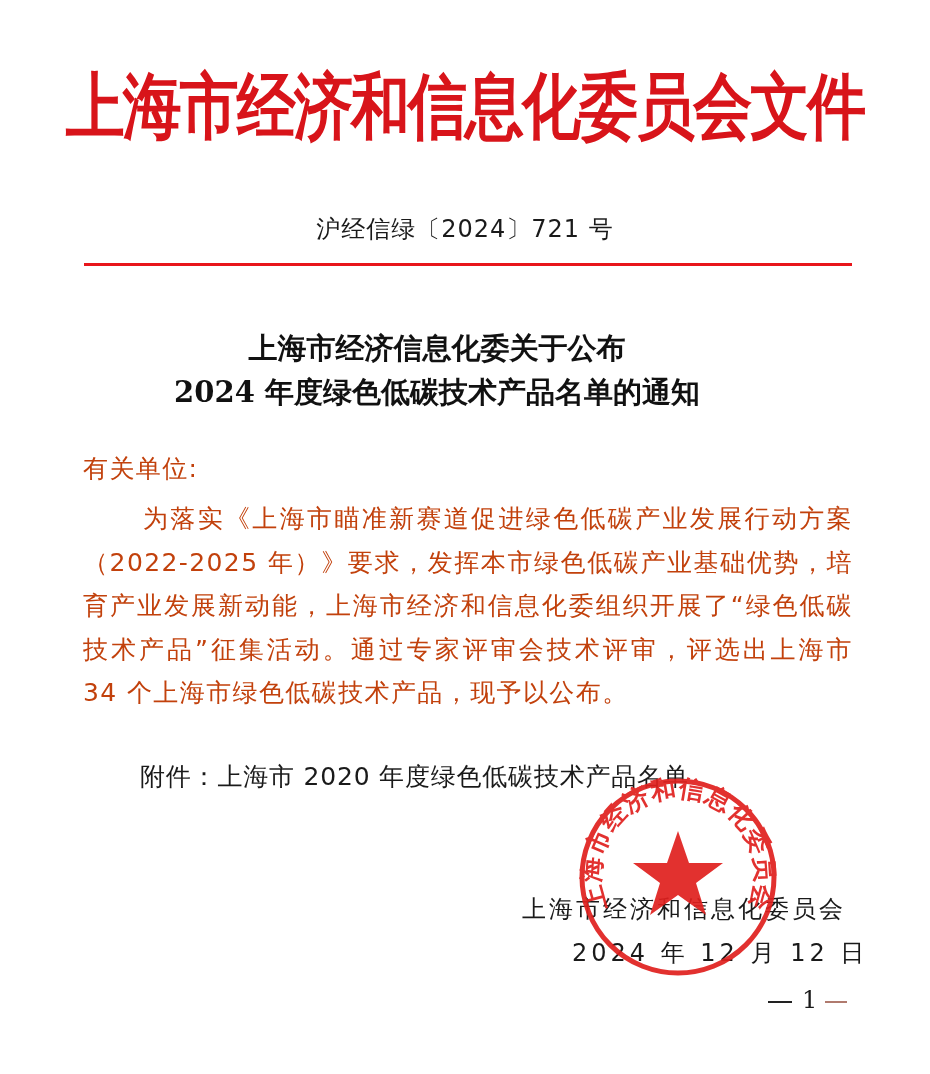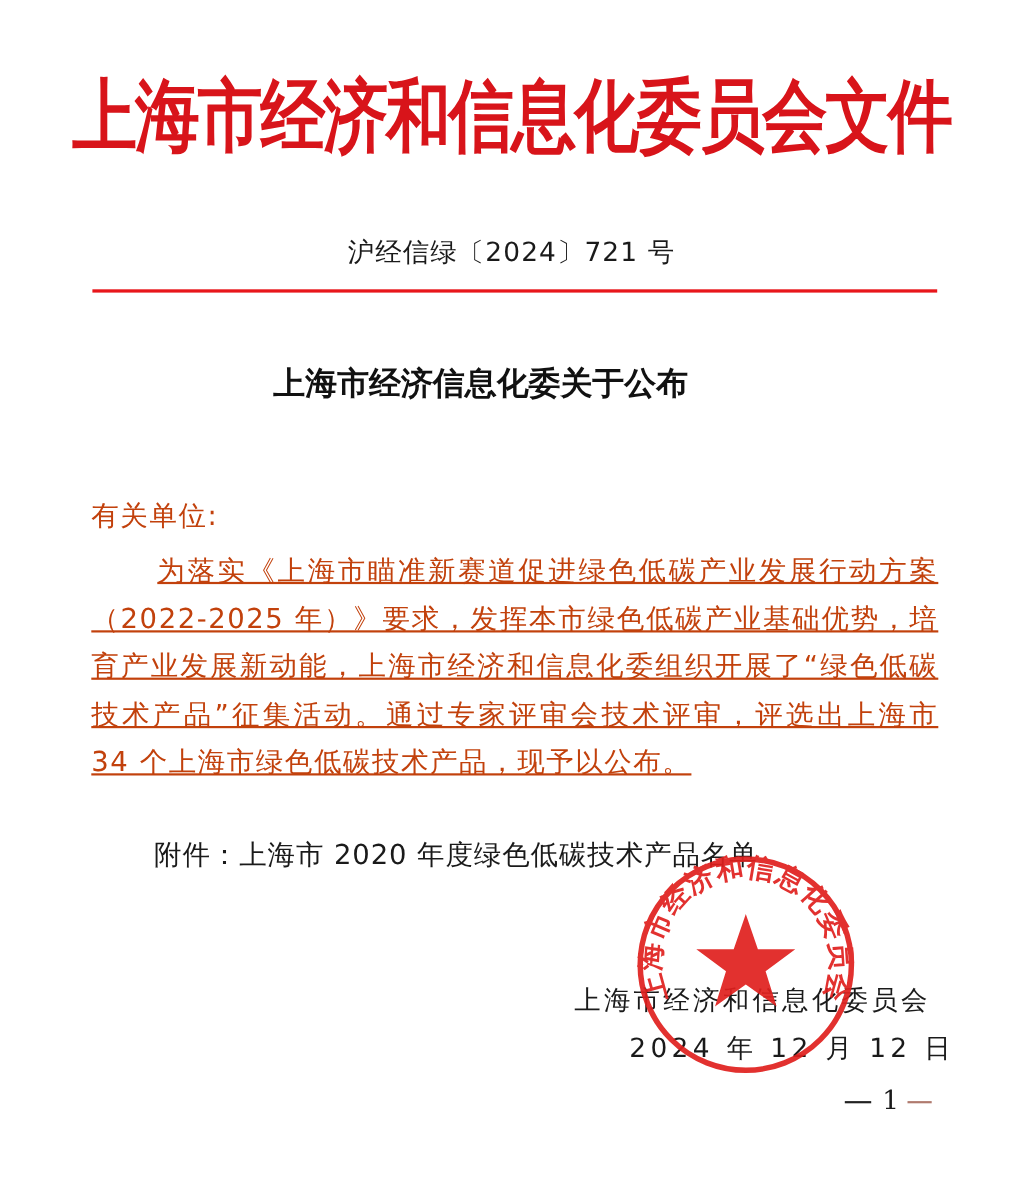--- a/index.html
+++ b/index.html
@@ -64,21 +64,20 @@
       font-size: 25px;
       color: #c2410c;
       letter-spacing: 1.4px;
     }
     .salutation { top: 452px; line-height: 34px; }
     .paragraph {
       top: 497px;
       line-height: 43.5px;
       text-indent: 60px;
       text-align: justify;
-      text-decoration: underline;
     }
     .attachment {
       left: 140px; top: 760px;
       font-family: "DejaVu Sans", "Liberation Sans", sans-serif;
       font-size: 25px;
       line-height: 34px;
       letter-spacing: 0.8px;
     }
 
     .seal {
@@ -119,20 +118,21 @@
 <body>
 
 <div class="abs masthead">上海市经济和信息化委员会文件</div>
 
 <div class="abs docnum">沪经信绿〔2024〕721 号</div>
 
 <div class="abs red-rule"></div>
 
 <div class="abs title">
   <div>上海市经济信息化委关于公布</div>
+  <div>2024 年度绿色低碳技术产品名单的通知</div>
 </div>
 
 <div class="abs body-text salutation">有关单位:</div>
 
 <div class="abs body-text paragraph">为落实《上海市瞄准新赛道促进绿色低碳产业发展行动方案（2022-2025 年）》要求，发挥本市绿色低碳产业基础优势，培育产业发展新动能，上海市经济和信息化委组织开展了“绿色低碳技术产品”征集活动。通过专家评审会技术评审，评选出上海市 34 个上海市绿色低碳技术产品，现予以公布。</div>
 
 <div class="abs attachment">附件：上海市 2020 年度绿色低碳技术产品名单</div>
 
 <div class="abs signature">上海市经济和信息化委员会</div>
 

